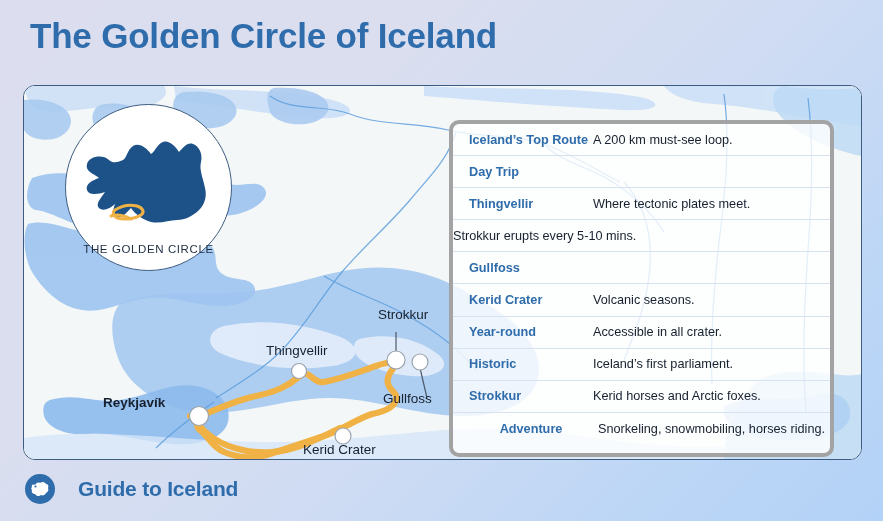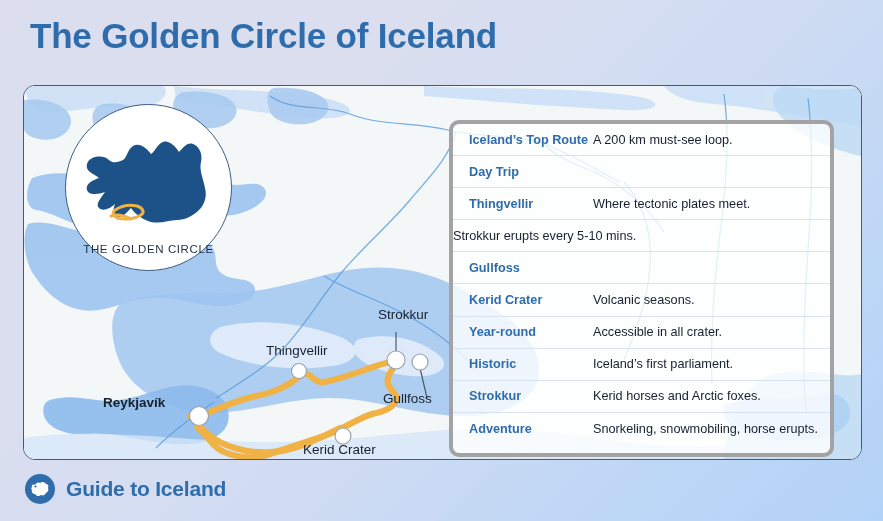--- a/index.html
+++ b/index.html
@@ -91,21 +91,21 @@
     box-sizing: border-box;
     overflow: hidden;
   }
   .info-row {
     display: flex;
     align-items: center;
     height: 32.1px;
     border-bottom: 1px solid #d6e2ef;
     box-sizing: border-box;
   }
-  .info-row:last-child { border-bottom: none; }
+  .info-row:last-child { border-bottom: none; text-align: center; }
   .info-term {
     width: 140px;
     padding-left: 16px;
     box-sizing: border-box;
     font-size: 12.7px;
     font-weight: bold;
     color: #2e6cab;
     white-space: nowrap;
   }
   .info-desc {
@@ -115,21 +115,21 @@
     white-space: nowrap;
   }
 
   
   .footer {
     position: absolute;
     left: 24px;
     top: 473px;
     display: flex;
     align-items: center;
-    gap: 10px;
+    gap: 22px;
   }
   .footer-logo { width: 32px; height: 32px; display: block; }
   .footer-text {
     font-size: 21px;
     font-weight: bold;
     color: #2e6cab;
     letter-spacing: -0.2px;
   }
 </style>
 </head>
@@ -315,21 +315,21 @@
     <div class="info-row">
       <div class="info-term">Historic</div>
       <div class="info-desc">Iceland’s first parliament.</div>
     </div>
     <div class="info-row">
       <div class="info-term">Strokkur</div>
       <div class="info-desc">Kerid horses and Arctic foxes.</div>
     </div>
     <div class="info-row">
       <div class="info-term">Adventure</div>
-      <div class="info-desc">Snorkeling, snowmobiling, horse erupts.</div>
+      <div class="info-desc">Snorkeling, snowmobiling, horses riding.</div>
     </div>
   </div>
 </div>
 
 <div class="footer">
   <svg class="footer-logo" viewBox="0 0 32 32">
     <circle cx="16" cy="16" r="15" fill="#2e6cab"></circle>
     <path d="M8,14 C7,12 9,11 11,12 C12,10 14,9 16,10
              C18,8 21,9 22,11 C24,11 25,13 24,15
              C25,17 24,19 22,20 C21,22 19,23 17,22

